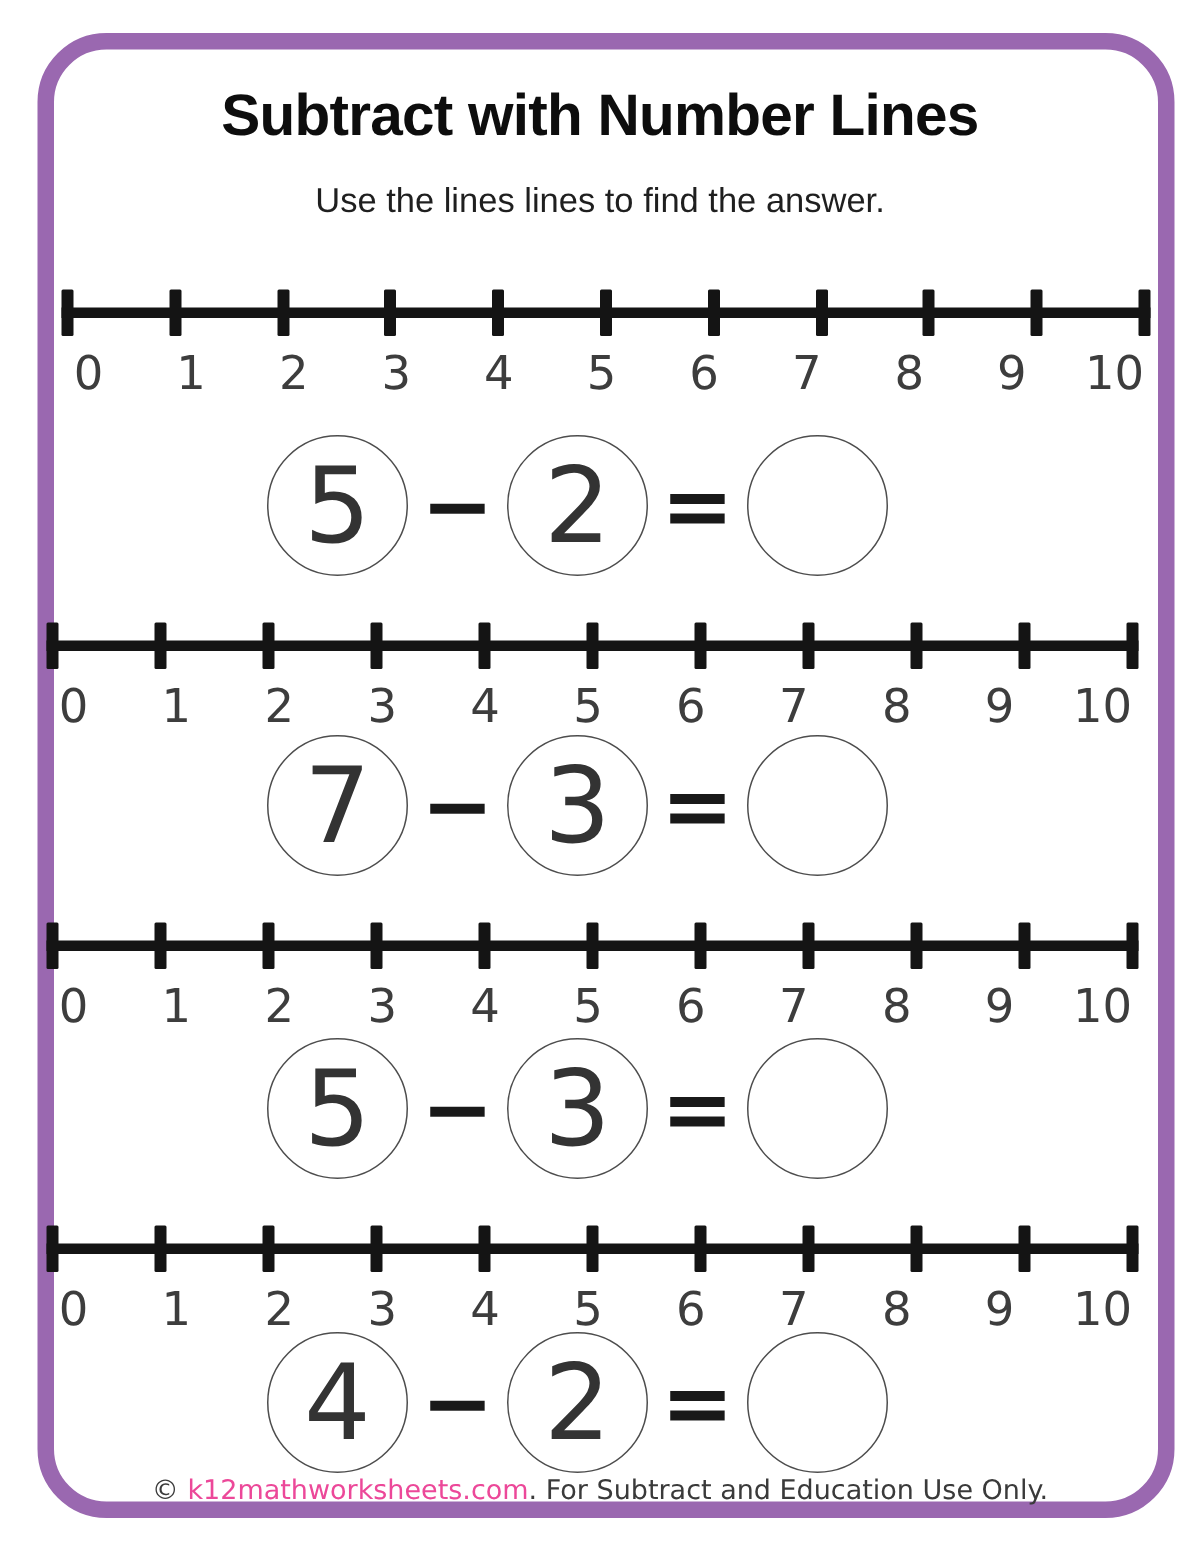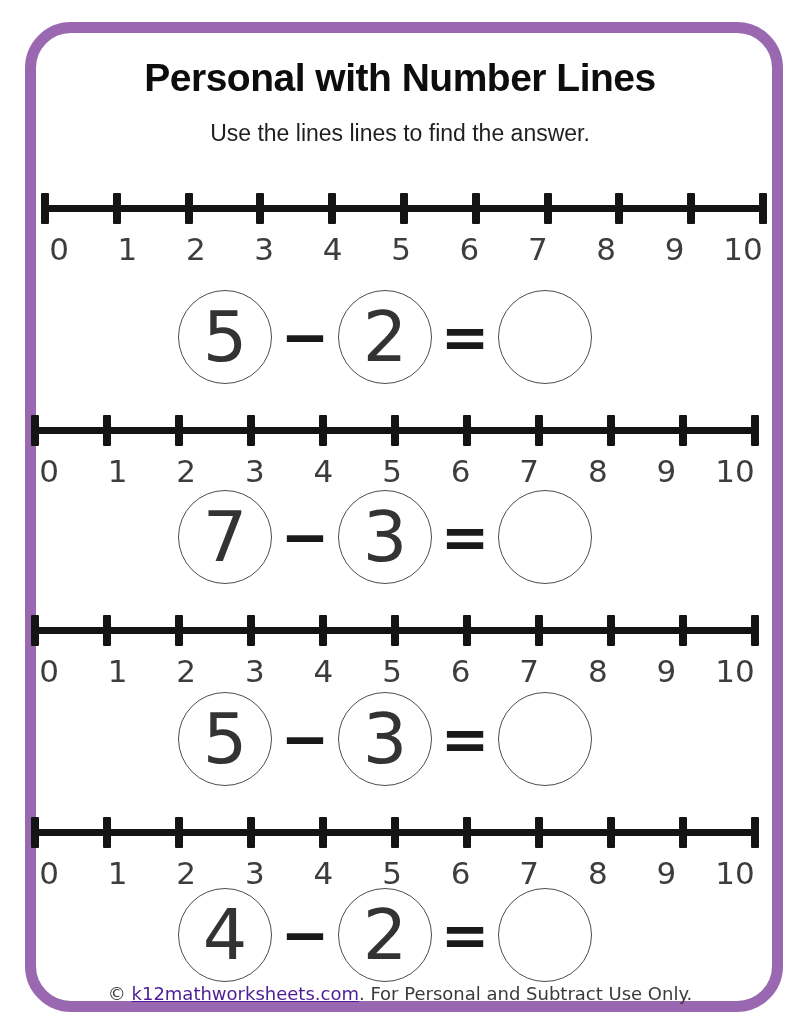--- a/index.html
+++ b/index.html
@@ -95,31 +95,30 @@
   }
   .footer {
     position: absolute;
     top: 983px; left: 0; right: 0;
     text-align: center;
     font-size: 18px;
     color: #3a3a3a;
     white-space: nowrap;
   }
   .footer a {
-    color: #4c1d95;
-    text-decoration: underline;
+    color: #ec4899;
     cursor: pointer;
   }
 </style>
 </head>
 <body>
 
 <div class="border-frame" style="border-color: rgb(154, 104, 176);"></div>
 
-<div class="title">Personal with Number Lines</div>
+<div class="title">Subtract with Number Lines</div>
 <div class="subtitle">Use the lines lines to find the answer.</div>
 
 <div class="numberline" style="left:45px; top:193px; width:718px;">
   <div class="nl-track" style="background: rgb(20, 20, 20);"></div>
   <div class="nl-ticks">
       <div class="nl-tick" style="left: 0%; background: rgb(20, 20, 20);"></div>
       <div class="nl-tick" style="left: 10%; background: rgb(20, 20, 20);"></div>
       <div class="nl-tick" style="left: 20%; background: rgb(20, 20, 20);"></div>
       <div class="nl-tick" style="left: 30%; background: rgb(20, 20, 20);"></div>
       <div class="nl-tick" style="left: 40%; background: rgb(20, 20, 20);"></div>
@@ -260,13 +259,13 @@
 </div>
 
 <div class="problem" style="top:888px;">
   <div class="circle">4</div>
   <div class="op">−</div>
   <div class="circle">2</div>
   <div class="op">=</div>
   <div class="circle"></div>
 </div>
 
-<div class="footer"><span>© </span><a>k12mathworksheets.com</a><span>. For Personal and Subtract Use Only.</span></div>
+<div class="footer"><span>© </span><a>k12mathworksheets.com</a><span>. For Subtract and Education Use Only.</span></div>
 
 </body></html>

